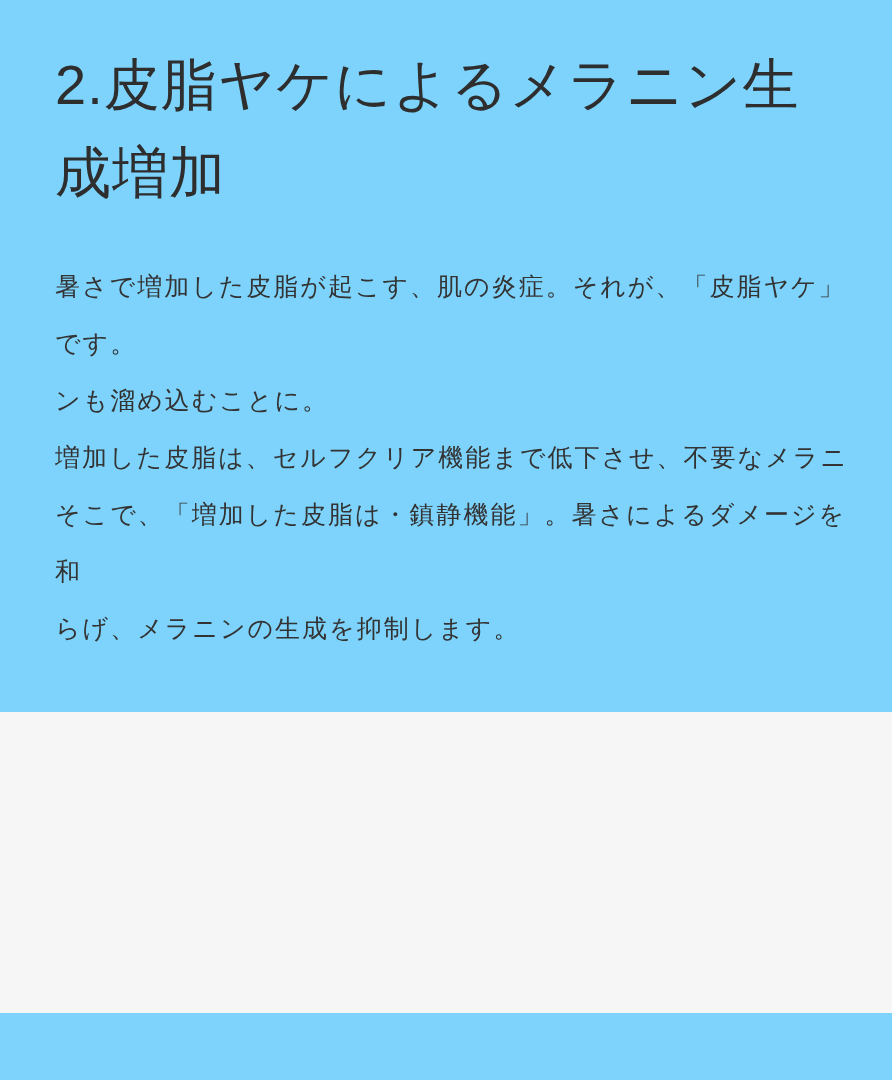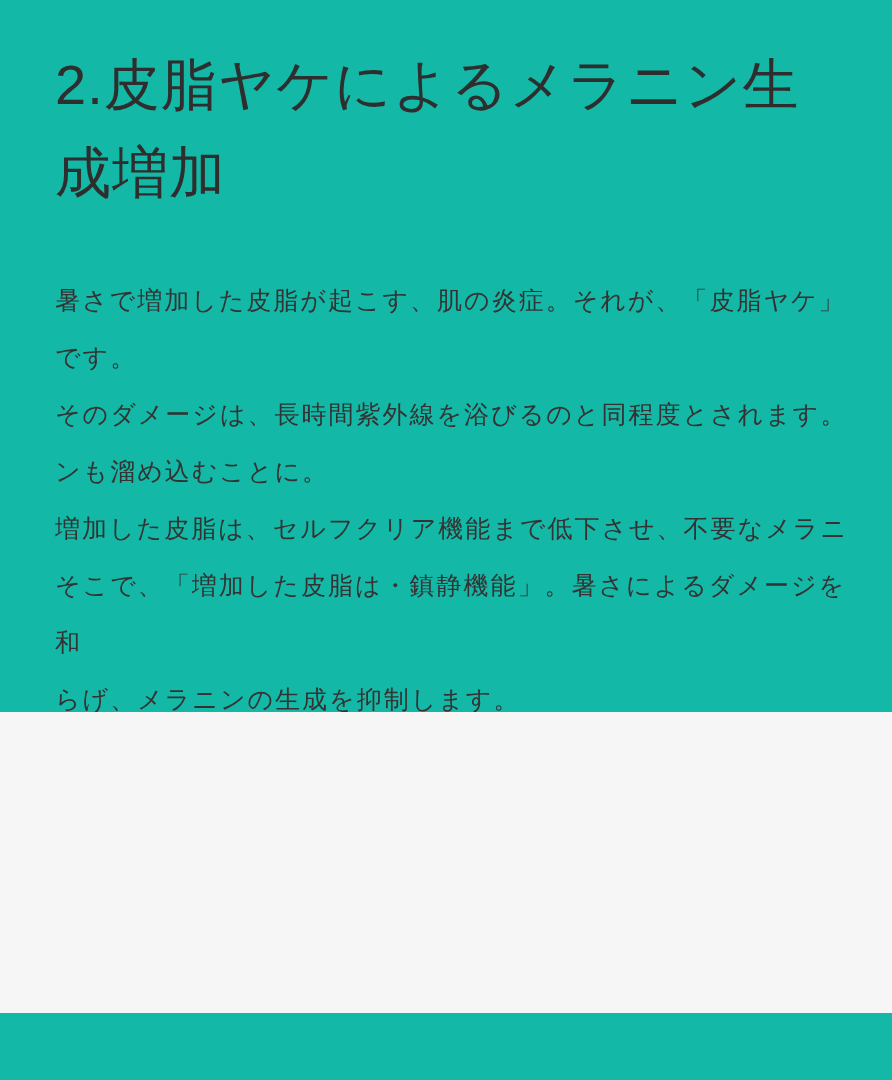--- a/index.html
+++ b/index.html
@@ -1,29 +1,29 @@
 <!DOCTYPE html>
 <html style="--heading-text: #2e2e2e; --body-text: #333333; --panel-text: #4b4b4b; --card-bg: #f6f6f7; --divider: #d9d9d9; --bolt-red: #c5212c; --cell-fill: #f3c3b2; --cell-nucleus: #a9705c; --arrow-gray: #8a8a8a; --cream-band: #f7d9a8; --skin-pink: #f09a90; --gland-blue: #5b80c8; --box-blue-left: #4456a6; --box-blue-right: #2f9bd4; --box-red-glow: #cf1f2d;"><head>
 <meta charset="utf-8">
 <style>
   html,body{margin:0;padding:0;background:#ffffff;}
   .screen{
     position:relative;width:892px;height:1080px;overflow:hidden;
-    background:#14b8a6;color:var(--body-text,#333);
+    background:#7dd3fc;color:var(--body-text,#333);
     font-family:"Liberation Sans","DejaVu Sans",sans-serif;
   }
   
   .page-title{
     position:absolute;left:55px;top:41px;width:800px;
     font-size:56px;line-height:88px;font-weight:500;
     color:var(--heading-text,#2e2e2e);letter-spacing:1px;
   }
   
   .body-copy{
-    position:absolute;left:55px;top:272px;width:800px;
+    position:absolute;left:55px;top:258px;width:800px;
     font-size:25px;line-height:57px;letter-spacing:2px;
     color:var(--body-text,#333);
   }
   
   .info-card{
     position:absolute;left:0;top:712px;width:892px;height:301px;
     background:var(--card-bg,#f6f6f7);
   }
 </style>
 </head>
@@ -32,21 +32,20 @@
 <div class="screen">
 
   <h1 class="page-title" style="margin:0;">
     <div>2.皮脂ヤケによるメラニン生</div>
     <div>成増加</div>
   </h1>
 
   <div class="body-copy">
     <div>暑さで増加した皮脂が起こす、肌の炎症。それが、「皮脂ヤケ」</div>
     <div>です。</div>
-    <div>そのダメージは、長時間紫外線を浴びるのと同程度とされます。</div>
     <div>ンも溜め込むことに。</div>
     <div>増加した皮脂は、セルフクリア機能まで低下させ、不要なメラニ</div>
     <div>そこで、「増加した皮脂は・鎮静機能」。暑さによるダメージを和</div>
     <div>らげ、メラニンの生成を抑制します。</div>
   </div>
 
   <section class="info-card">
 
     
 

